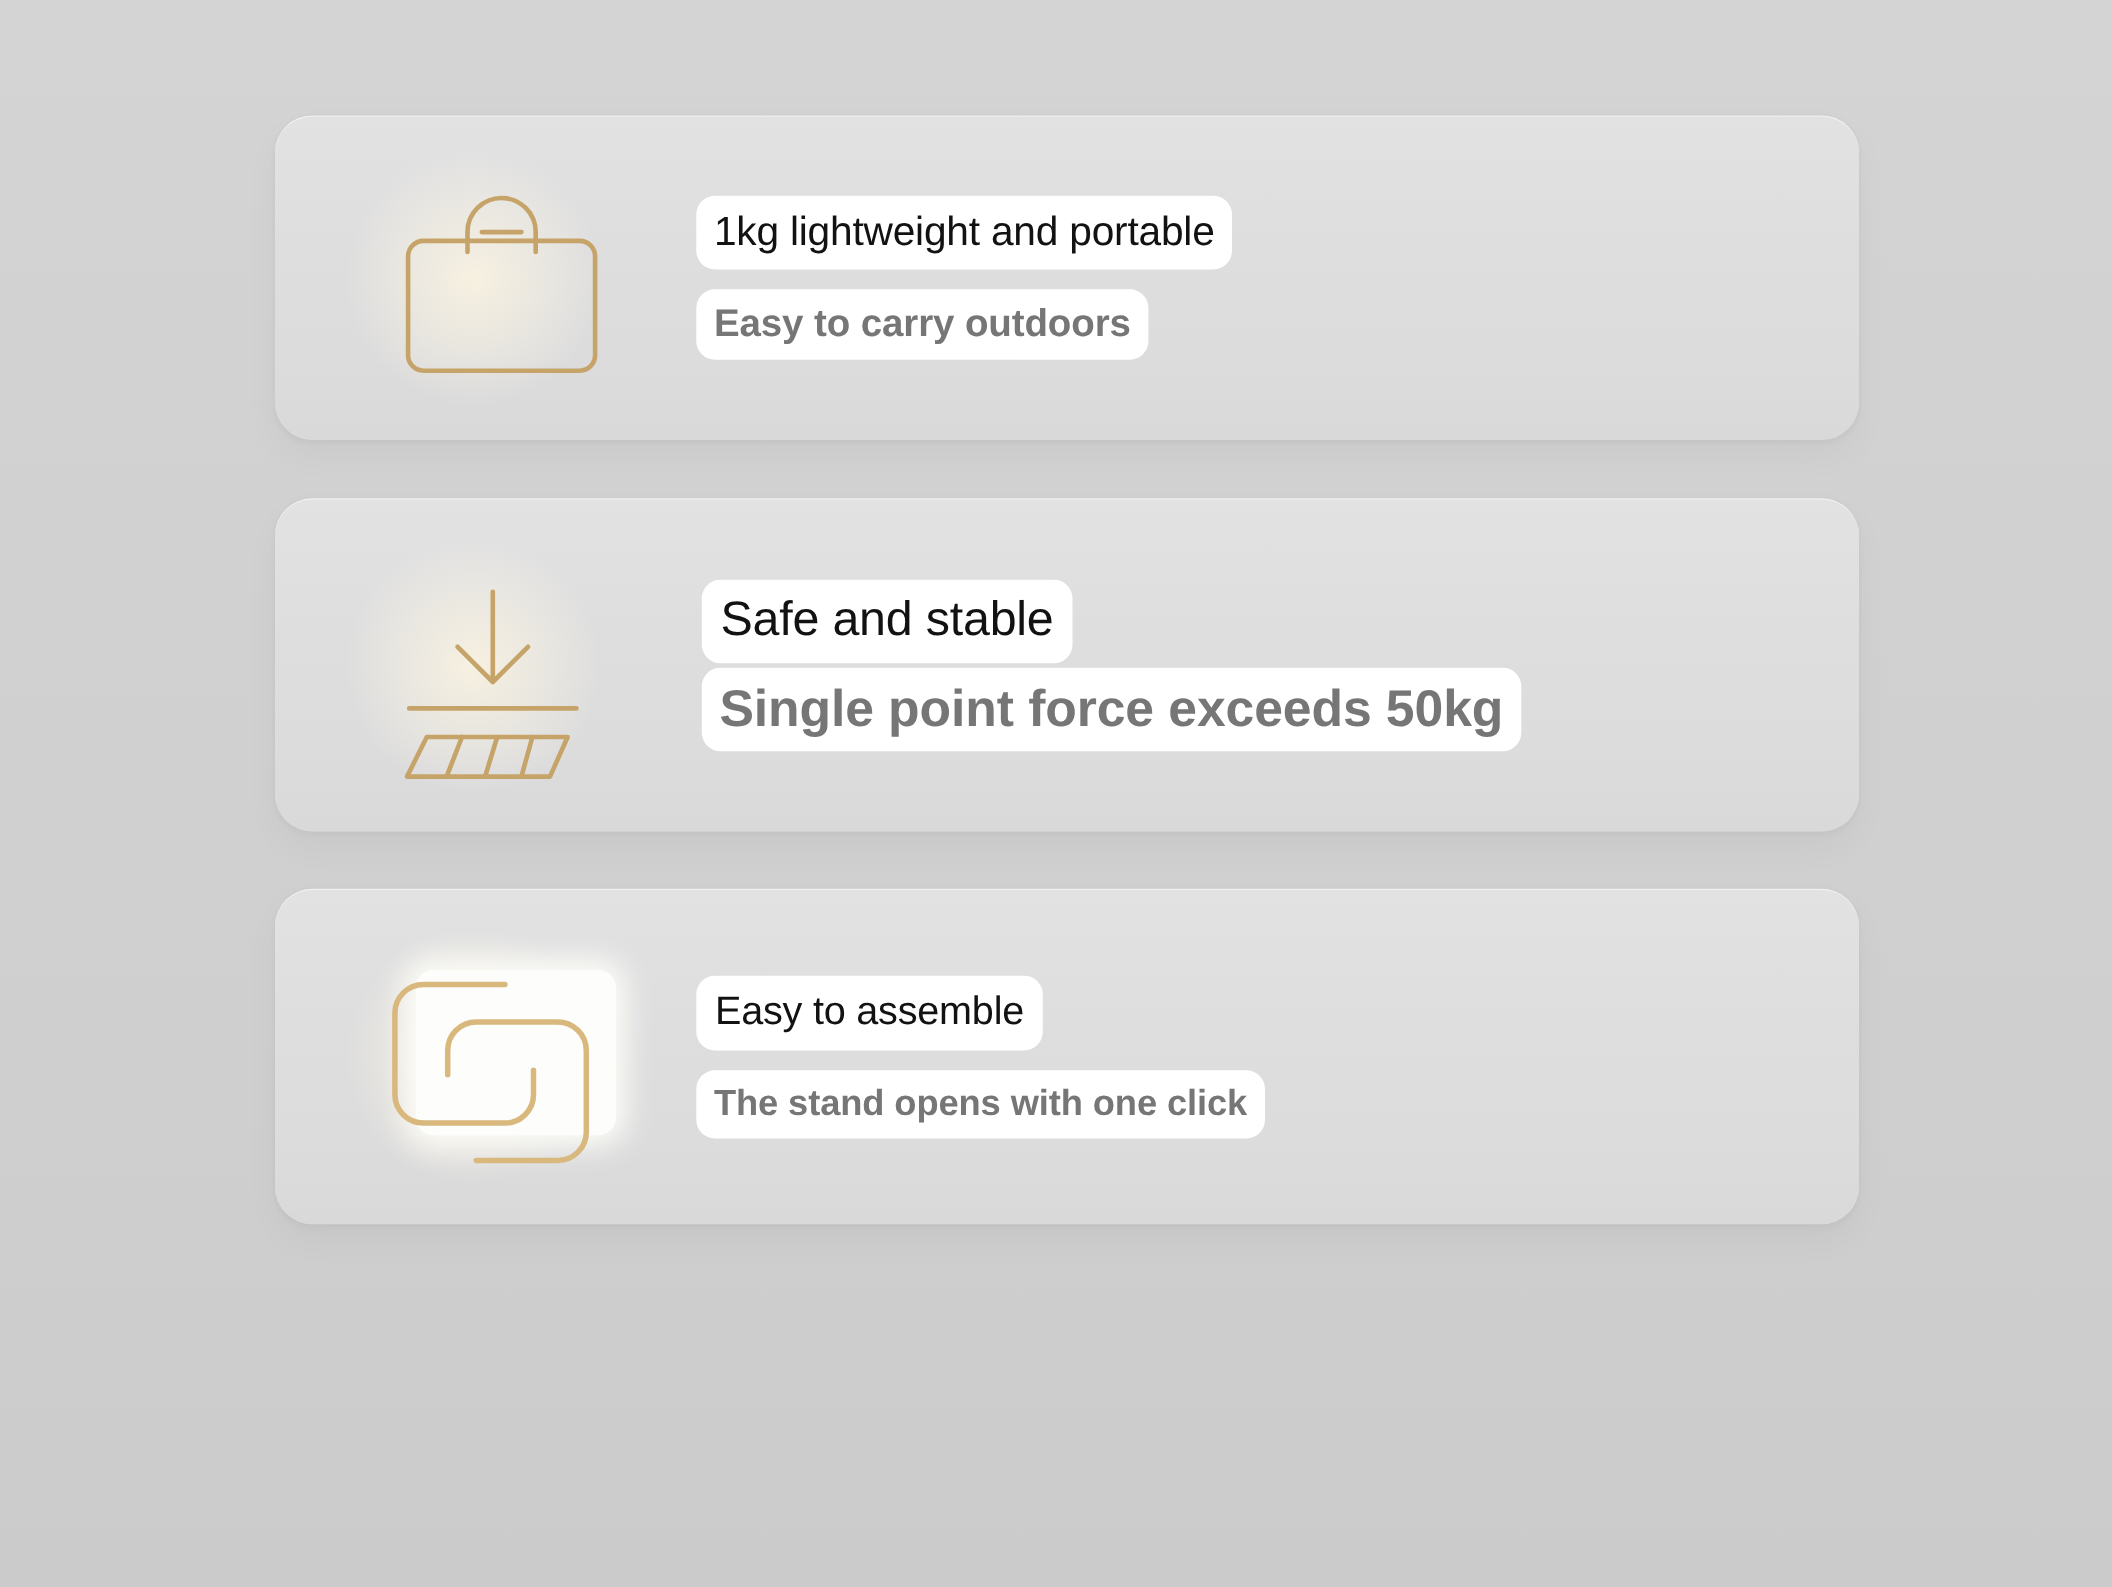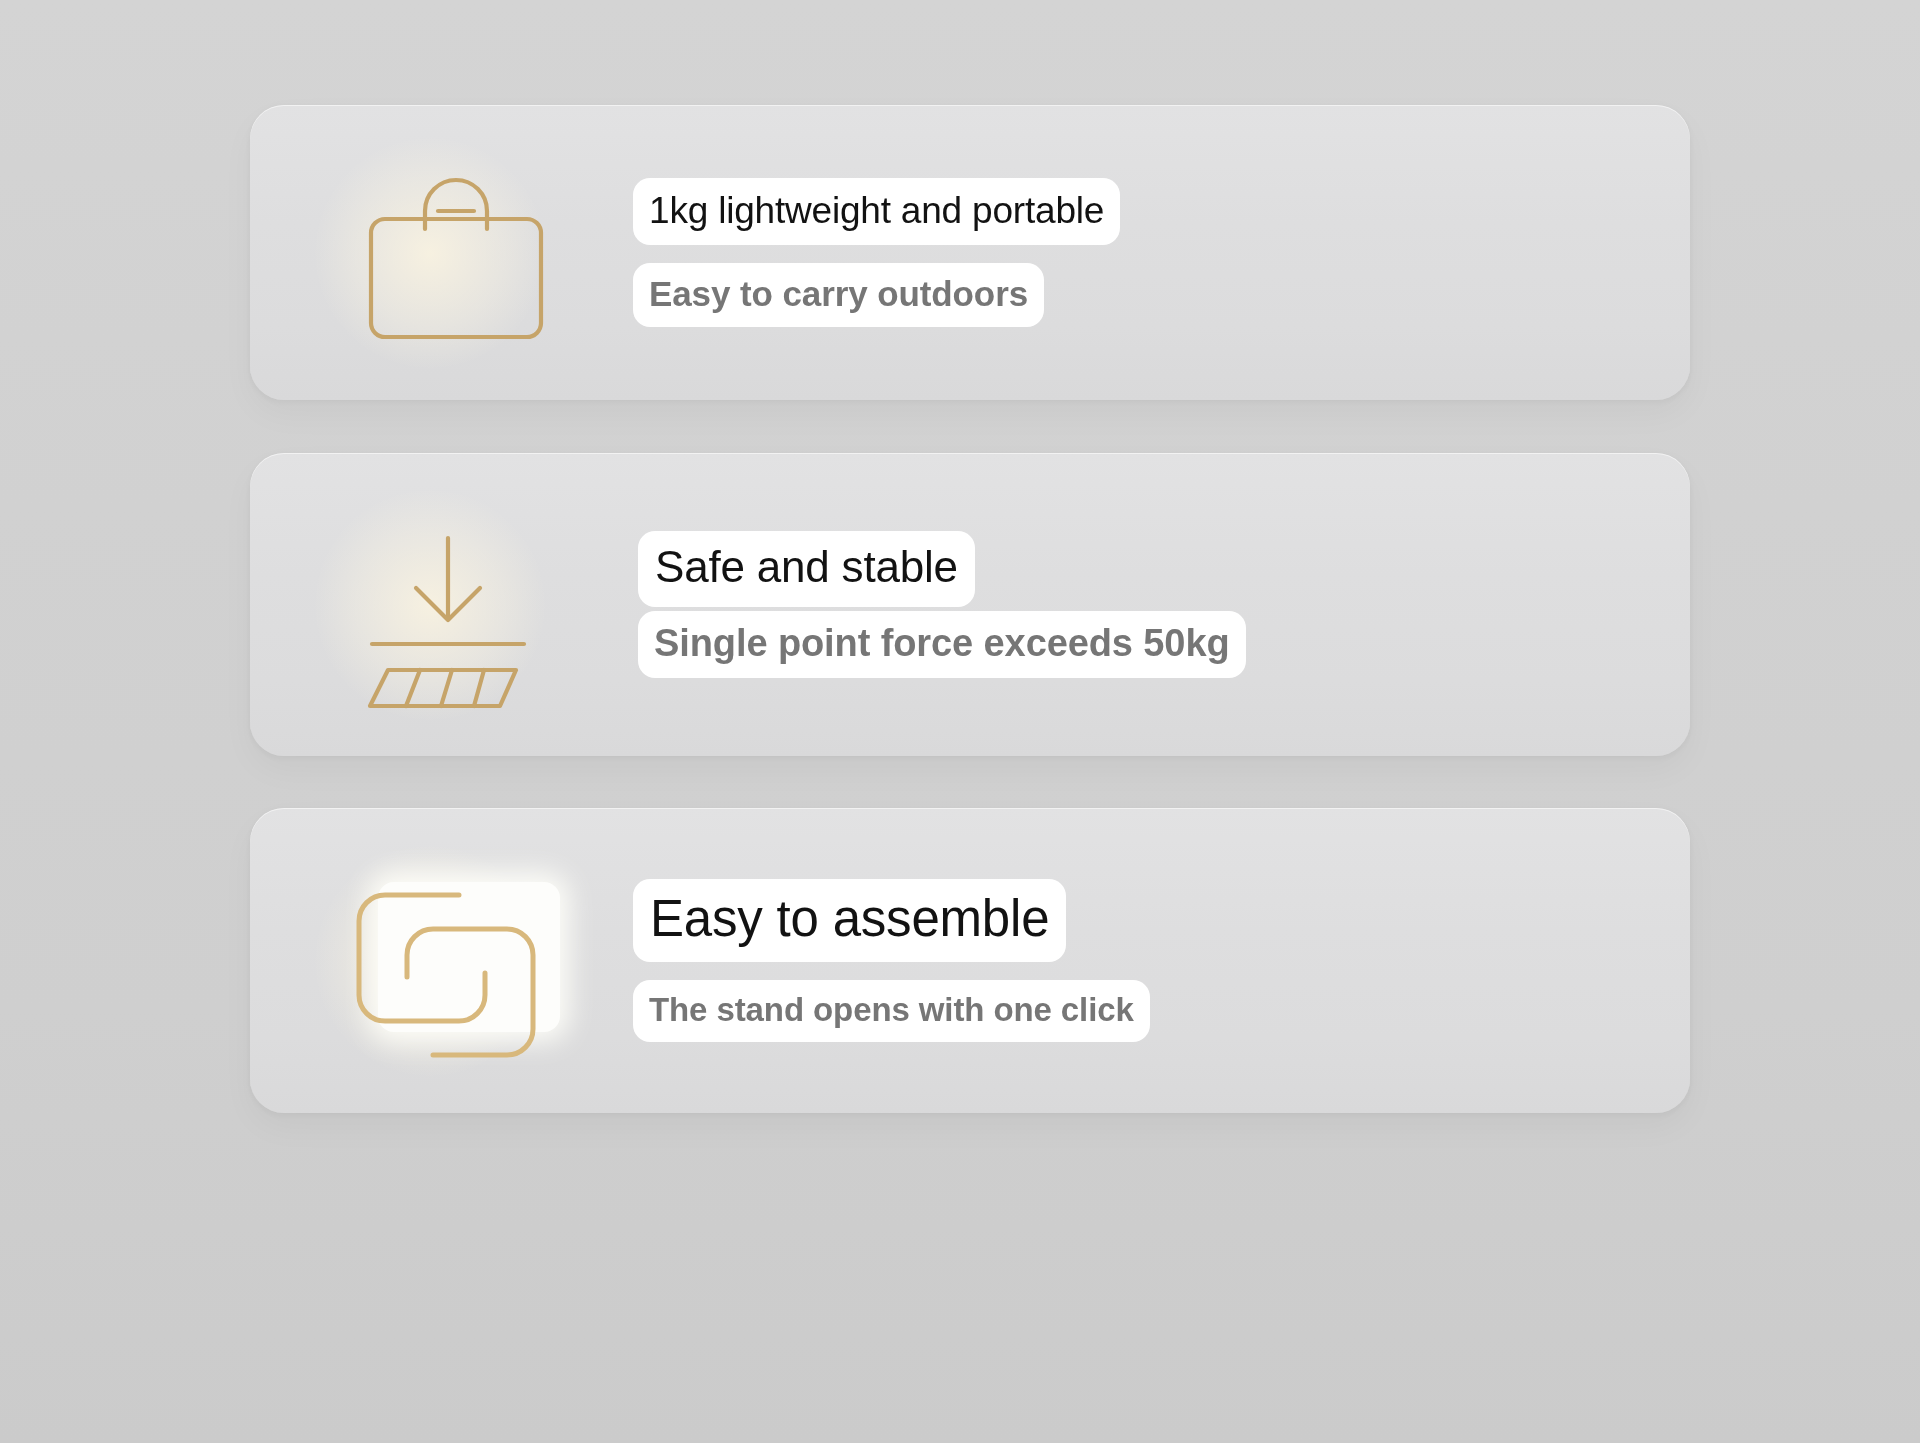--- a/index.html
+++ b/index.html
@@ -123,23 +123,23 @@
   .subtitle {
     color: #767676;
     font-weight: 700;
     letter-spacing: -0.1px;
   }
 
   .card-1 .title    { font-size: 37px; padding: 14px 16px 16px 16px; }
   .card-1 .subtitle { font-size: 35px; padding: 13px 16px 16px 16px; }
 
   .card-2 .title    { font-size: 44px; padding: 14px 17px 18px 17px; }
-  .card-2 .subtitle { font-size: 38px; padding: 13px 16px 16px 16px; }
-
-  .card-3 .title    { font-size: 51px; padding: 14px 17px 18px 17px; }
+  .card-2 .subtitle { font-size: 47px; padding: 13px 16px 16px 16px; }
+
+  .card-3 .title    { font-size: 36px; padding: 14px 17px 18px 17px; }
   .card-3 .subtitle { font-size: 33px; padding: 13px 16px 16px 16px; }
 
   
   .chip::after { content: ""; }
 </style>
 </head>
 <body>
 
 <div class="page-bg"></div>
 

